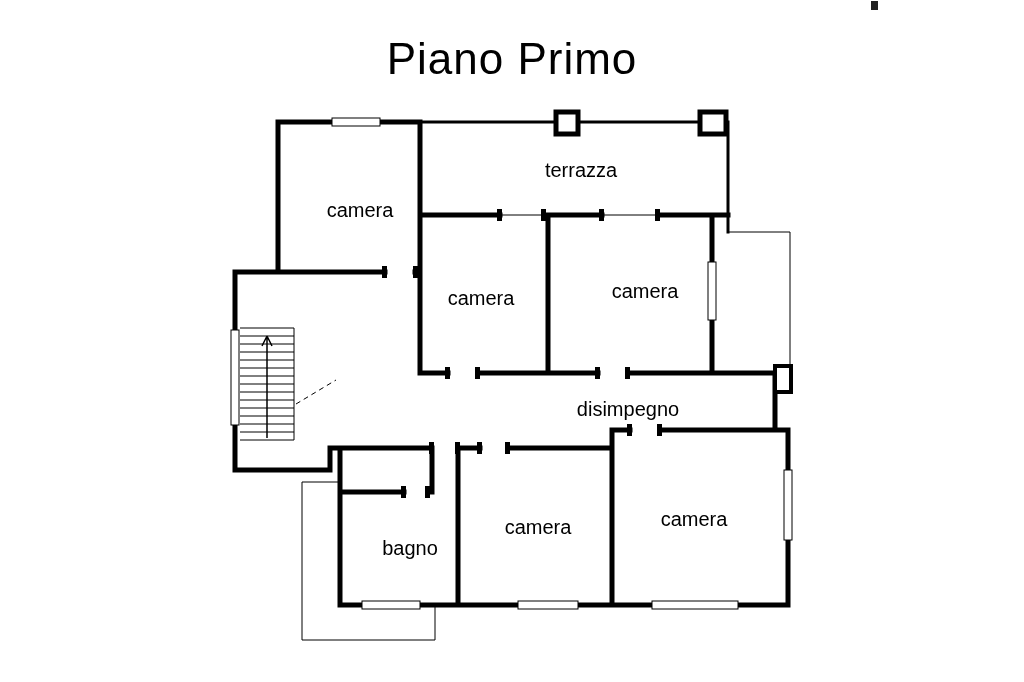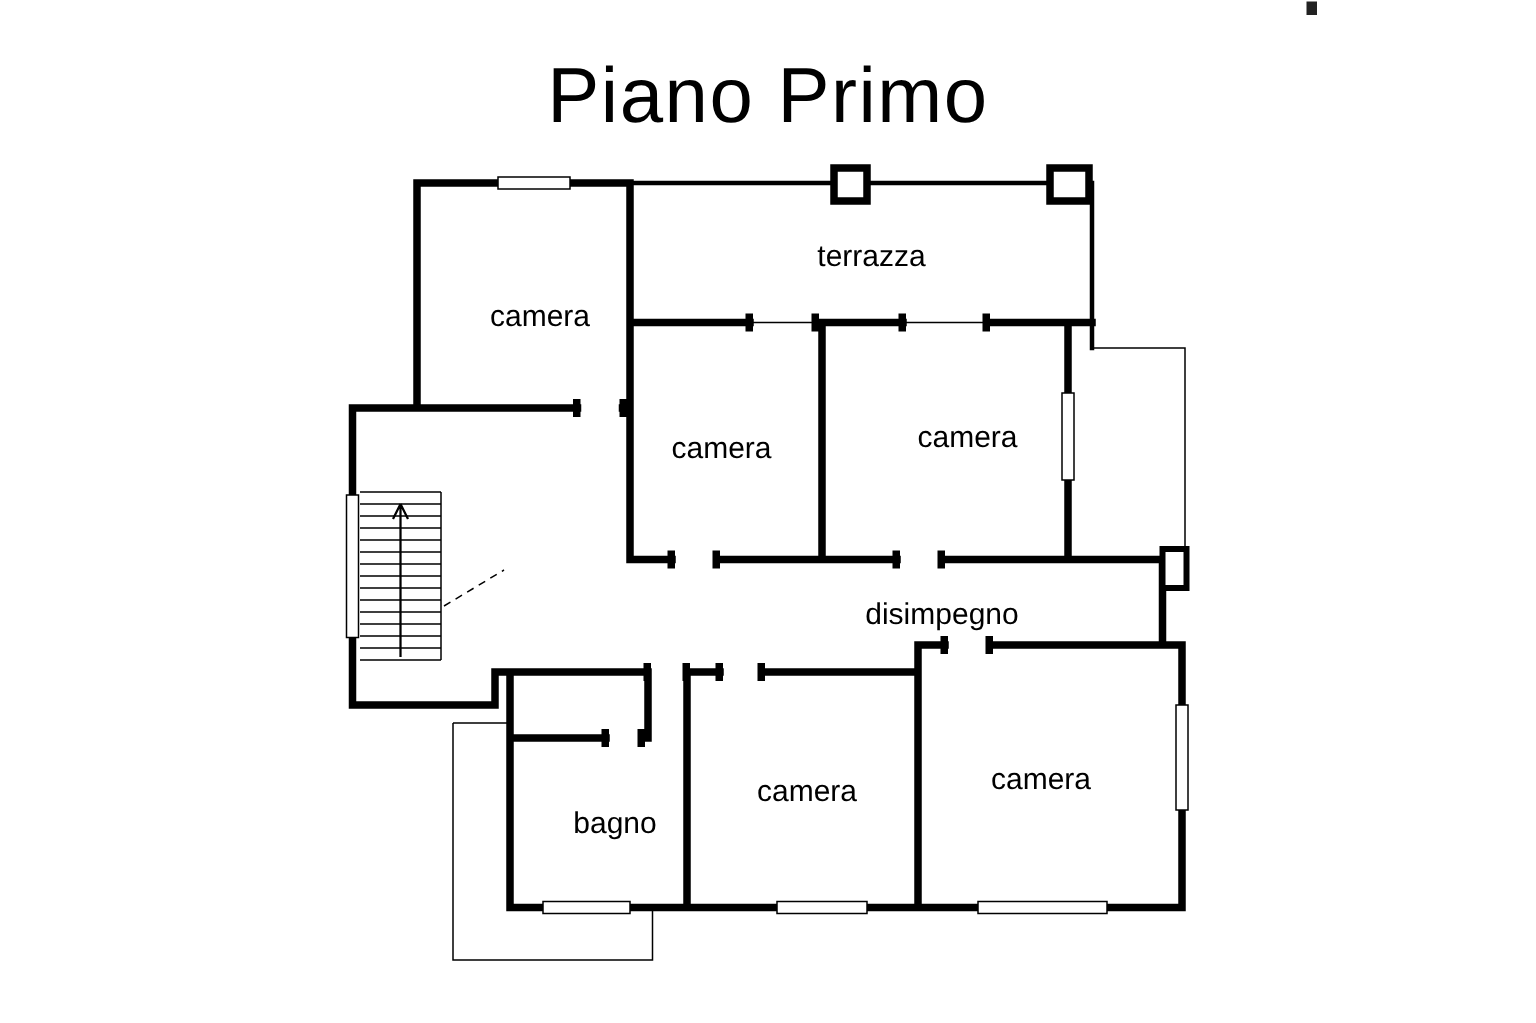--- a/index.html
+++ b/index.html
@@ -7,21 +7,21 @@
     position:relative;
     width:1024px;height:682px;
     background:#ffffff;
     overflow:hidden;
     font-family:"Liberation Sans",sans-serif;
   }
   .plan-title{
     position:absolute;
     top:34px;left:0;right:0;
     text-align:center;
-    font-size:52px;
+    font-size:44px;
     color:#000;
     letter-spacing:1px;
   }
   svg{position:absolute;left:0;top:0;}
   .room-label{
     font-family:"Liberation Sans",sans-serif;
     font-size:20px;
     fill:#000000;
     text-anchor:middle;
   }

